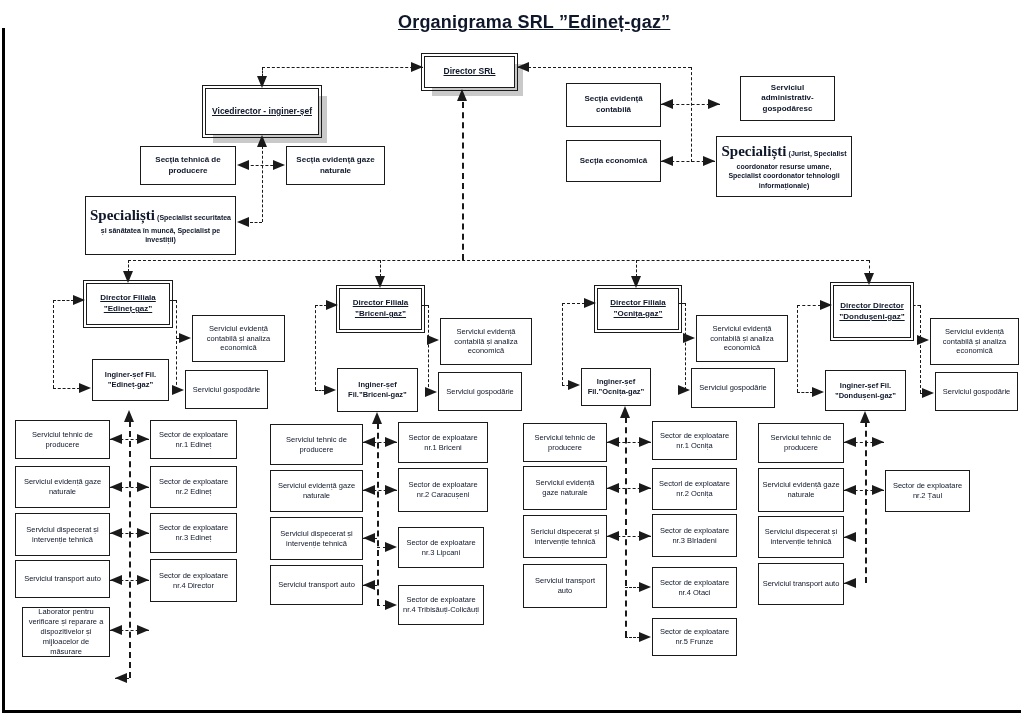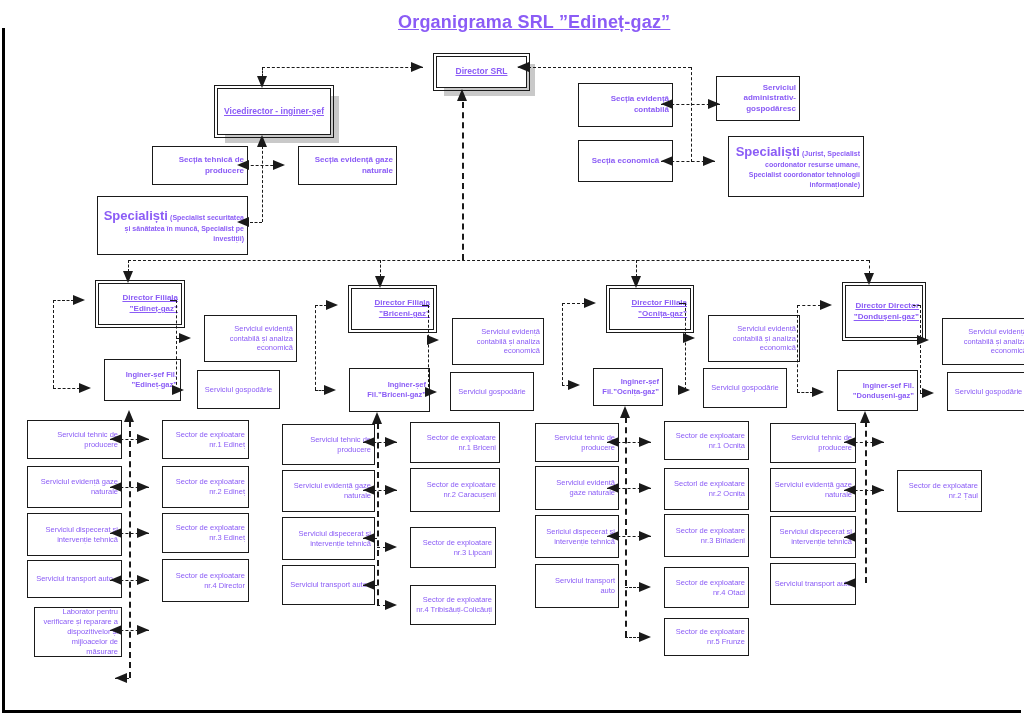--- a/index.html
+++ b/index.html
@@ -1,35 +1,35 @@
 <!DOCTYPE html>
 <html><head>
 <meta charset="utf-8">
 <style>
   html,body{margin:0;padding:0;background:#fff;}
   #canvas{
     position:relative;width:1024px;height:714px;background:#fff;overflow:hidden;
-    font-family:"Liberation Sans", sans-serif;color:#8b5cf6;
+    font-family:"Liberation Sans", sans-serif;color:#0f172a;
   }
   .frame{position:absolute;background:#000;}
   .title{
     position:absolute;left:398px;top:12px;font-size:18px;font-weight:bold;
     text-decoration:underline;white-space:nowrap;letter-spacing:.2px;
   }
   .bx{
     position:absolute;box-sizing:border-box;border:1px solid #1a1a1a;background:#fff;
-    display:flex;align-items:center;justify-content:center;text-align:right;
-    padding:1px 3px;font-size:7.5px;line-height:1.32;margin-left:12px;
+    display:flex;align-items:center;justify-content:center;text-align:center;
+    padding:1px 3px;font-size:7.5px;line-height:1.32;
   }
   .bd{font-weight:bold;font-size:8px;}
   .u{text-decoration:underline;}
   .t85{font-size:8.5px;}
   .dbl{outline:1px solid #1a1a1a;outline-offset:2px;}
   .shd{box-shadow:8px 8px 0 0 #c9c9c9;}
-  .sp-title{font-weight:bold;font-size:13px;}
+  .sp-title{font-weight:bold;font-size:15px;font-family:Liberation Serif, serif;}
   .sp-detail{font-weight:bold;font-size:7px;}
   .line{position:absolute;}
   .line.h{border-top:1px dashed #1a1a1a;height:0;}
   .line.v{border-left:1px dashed #1a1a1a;width:0;}
   .line.v.thick{border-left-width:2px;}
   .arr{position:absolute;width:0;height:0;border:solid transparent;}
 </style>
 </head>
 <body>
 
@@ -41,21 +41,21 @@
 
   <div class="bx dbl shd bd u t85" style="left:424px;top:56px;width:91px;height:32px">Director SRL</div>
   <div class="bx dbl shd bd u t85" style="left:205px;top:88px;width:114px;height:47px">Vicedirector - inginer-șef</div>
   <div class="bx bd" style="left:140px;top:146px;width:96px;height:39px">Secția tehnică de producere</div>
   <div class="bx bd" style="left:286px;top:146px;width:99px;height:39px">Secția evidență gaze naturale</div>
   <div class="bx" style="left:85px;top:196px;width:151px;height:59px">
     <div><span class="sp-title">Specialiști</span>
     <span class="sp-detail">(Specialist securitatea și sănătatea în muncă, Specialist pe investiții)</span></div>
   </div>
   <div class="bx bd" style="left:566px;top:83px;width:95px;height:44px">Secția evidență contabilă</div>
-  <div class="bx bd" style="left:704px;top:76px;width:84px;height:45px">Serviciul administrativ-gospodăresc</div>
+  <div class="bx bd" style="left:740px;top:76px;width:95px;height:45px">Serviciul administrativ-gospodăresc</div>
   <div class="bx bd" style="left:566px;top:140px;width:95px;height:42px">Secția economică</div>
   <div class="bx" style="left:716px;top:136px;width:136px;height:61px">
     <div><span class="sp-title">Specialiști</span>
     <span class="sp-detail">(Jurist, Specialist coordonator resurse umane, Specialist coordonator tehnologii informaționale)</span></div>
   </div>
 
   <div class="bx dbl bd u" style="left:86px;top:283px;width:84px;height:42px">Director Filiala ”Edineț-gaz”</div>
   <div class="bx" style="left:192px;top:315px;width:93px;height:47px">Serviciul evidență contabilă și analiza economică</div>
   <div class="bx bd" style="left:92px;top:359px;width:77px;height:42px;font-size:7.5px">Inginer-șef Fil. ”Edineț-gaz”</div>
   <div class="bx" style="left:185px;top:370px;width:83px;height:39px">Serviciul gospodărie</div>

